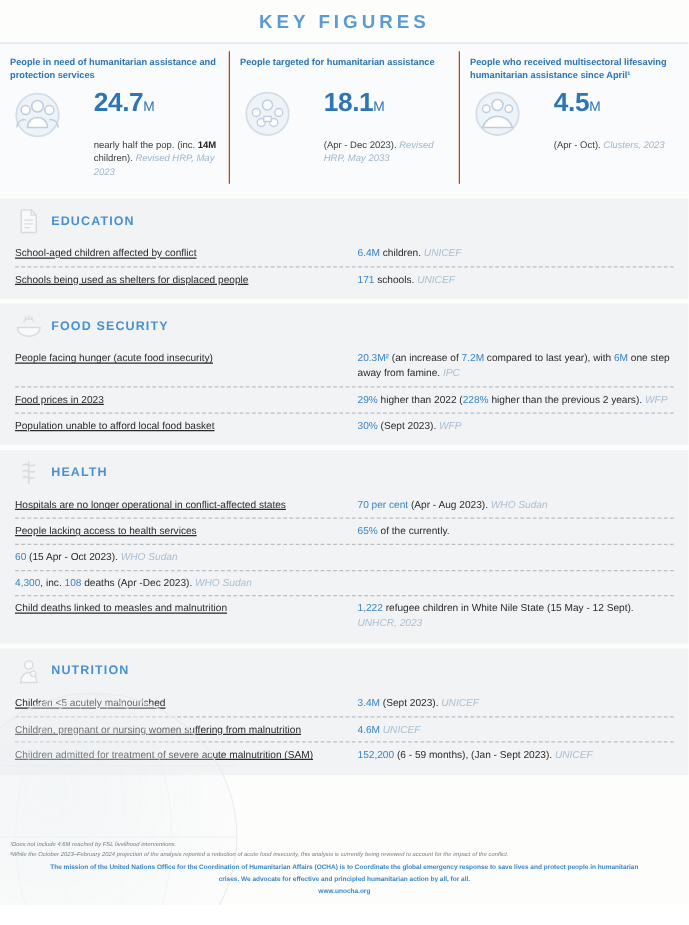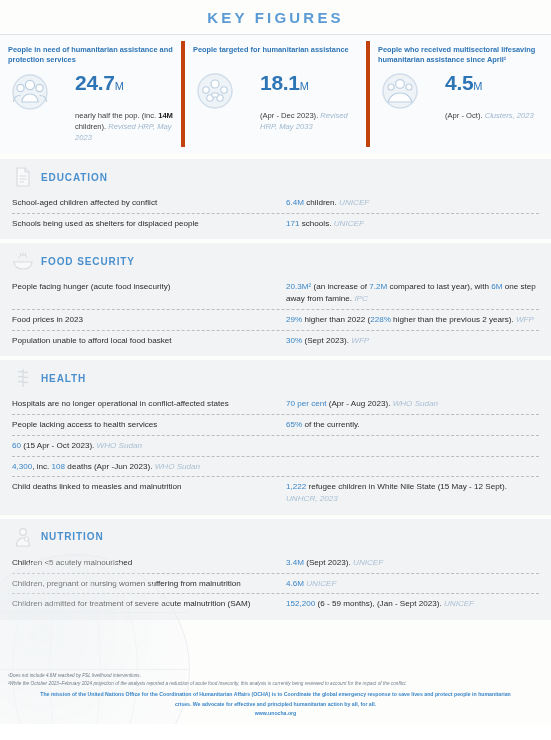--- a/index.html
+++ b/index.html
@@ -52,21 +52,21 @@
     display: flex;
     border-top: 1px solid #dfe4e8;
     background: #fafbfc;
     padding: 6px 0 6px;
   }
   .kf-col {
     flex: 1 1 0;
     padding: 4px 8px 4px 8px;
     position: relative;
   }
-  .kf-col + .kf-col { border-left: 4px solid #c2410c; }
+  .kf-col + .kf-col { border-left: 1px solid #c2410c; }
   .kf-label {
     color: #2e75b6;
     font-size: 7.4px;
     font-weight: bold;
     line-height: 1.35;
     margin-bottom: 5px;
     min-height: 21px;
   }
   .kf-body { display: flex; align-items: flex-start; gap: 23px; }
   .kf-icon { flex: 0 0 auto; width: 44px; height: 40px; opacity: .95; }
@@ -113,20 +113,21 @@
     padding: 4px 0 4px;
     border-bottom: 1px dashed #b9bec3;
     gap: 6px;
   }
   .row:last-child { border-bottom: none; }
   .row-label {
     flex: 0 0 268px;
     font-size: 8.1px;
     color: #2b2b2b;
     line-height: 1.45;
+    text-decoration: underline;
   }
   .row-value {
     flex: 1 1 auto;
     font-size: 8.1px;
     color: #2b2b2b;
     line-height: 1.45;
   }
   .row-value b { color: #3a86c8; font-weight: normal; }
   .row-value i { color: #a8bfd4; font-style: italic; }
 
@@ -301,21 +302,21 @@
             <div class="row-value"><b>70 per cent</b><span> (Apr - Aug 2023). </span><i>WHO Sudan</i></div>
           </div>
           <div class="row">
             <div class="row-label">People lacking access to health services</div>
             <div class="row-value"><b>65%</b><span> of the currently.</span></div>
           </div>
           <div class="row">
             <div class="row-value"><b>60</b><span> (15 Apr - Oct 2023). </span><i>WHO Sudan</i></div>
           </div>
           <div class="row">
-            <div class="row-value"><b>4,300</b><span>, inc. </span><b>108</b><span> deaths (Apr -Jun 2023). </span><i>WHO Sudan</i></div>
+            <div class="row-value"><b>4,300</b><span>, inc. </span><b>108</b><span> deaths (Apr -Dec 2023). </span><i>WHO Sudan</i></div>
           </div>
           <div class="row">
             <div class="row-label">Child deaths linked to measles and malnutrition</div>
             <div class="row-value"><b>1,222</b><span> refugee children in White Nile State (15 May - 12 Sept). </span><i>UNHCR, 2023</i></div>
           </div>
         </div>
       </div>
       <div class="section">
         <div class="sec-head">
           <span class="sec-icon"><svg viewBox="0 0 22 22" width="22" height="22" aria-hidden="true">

